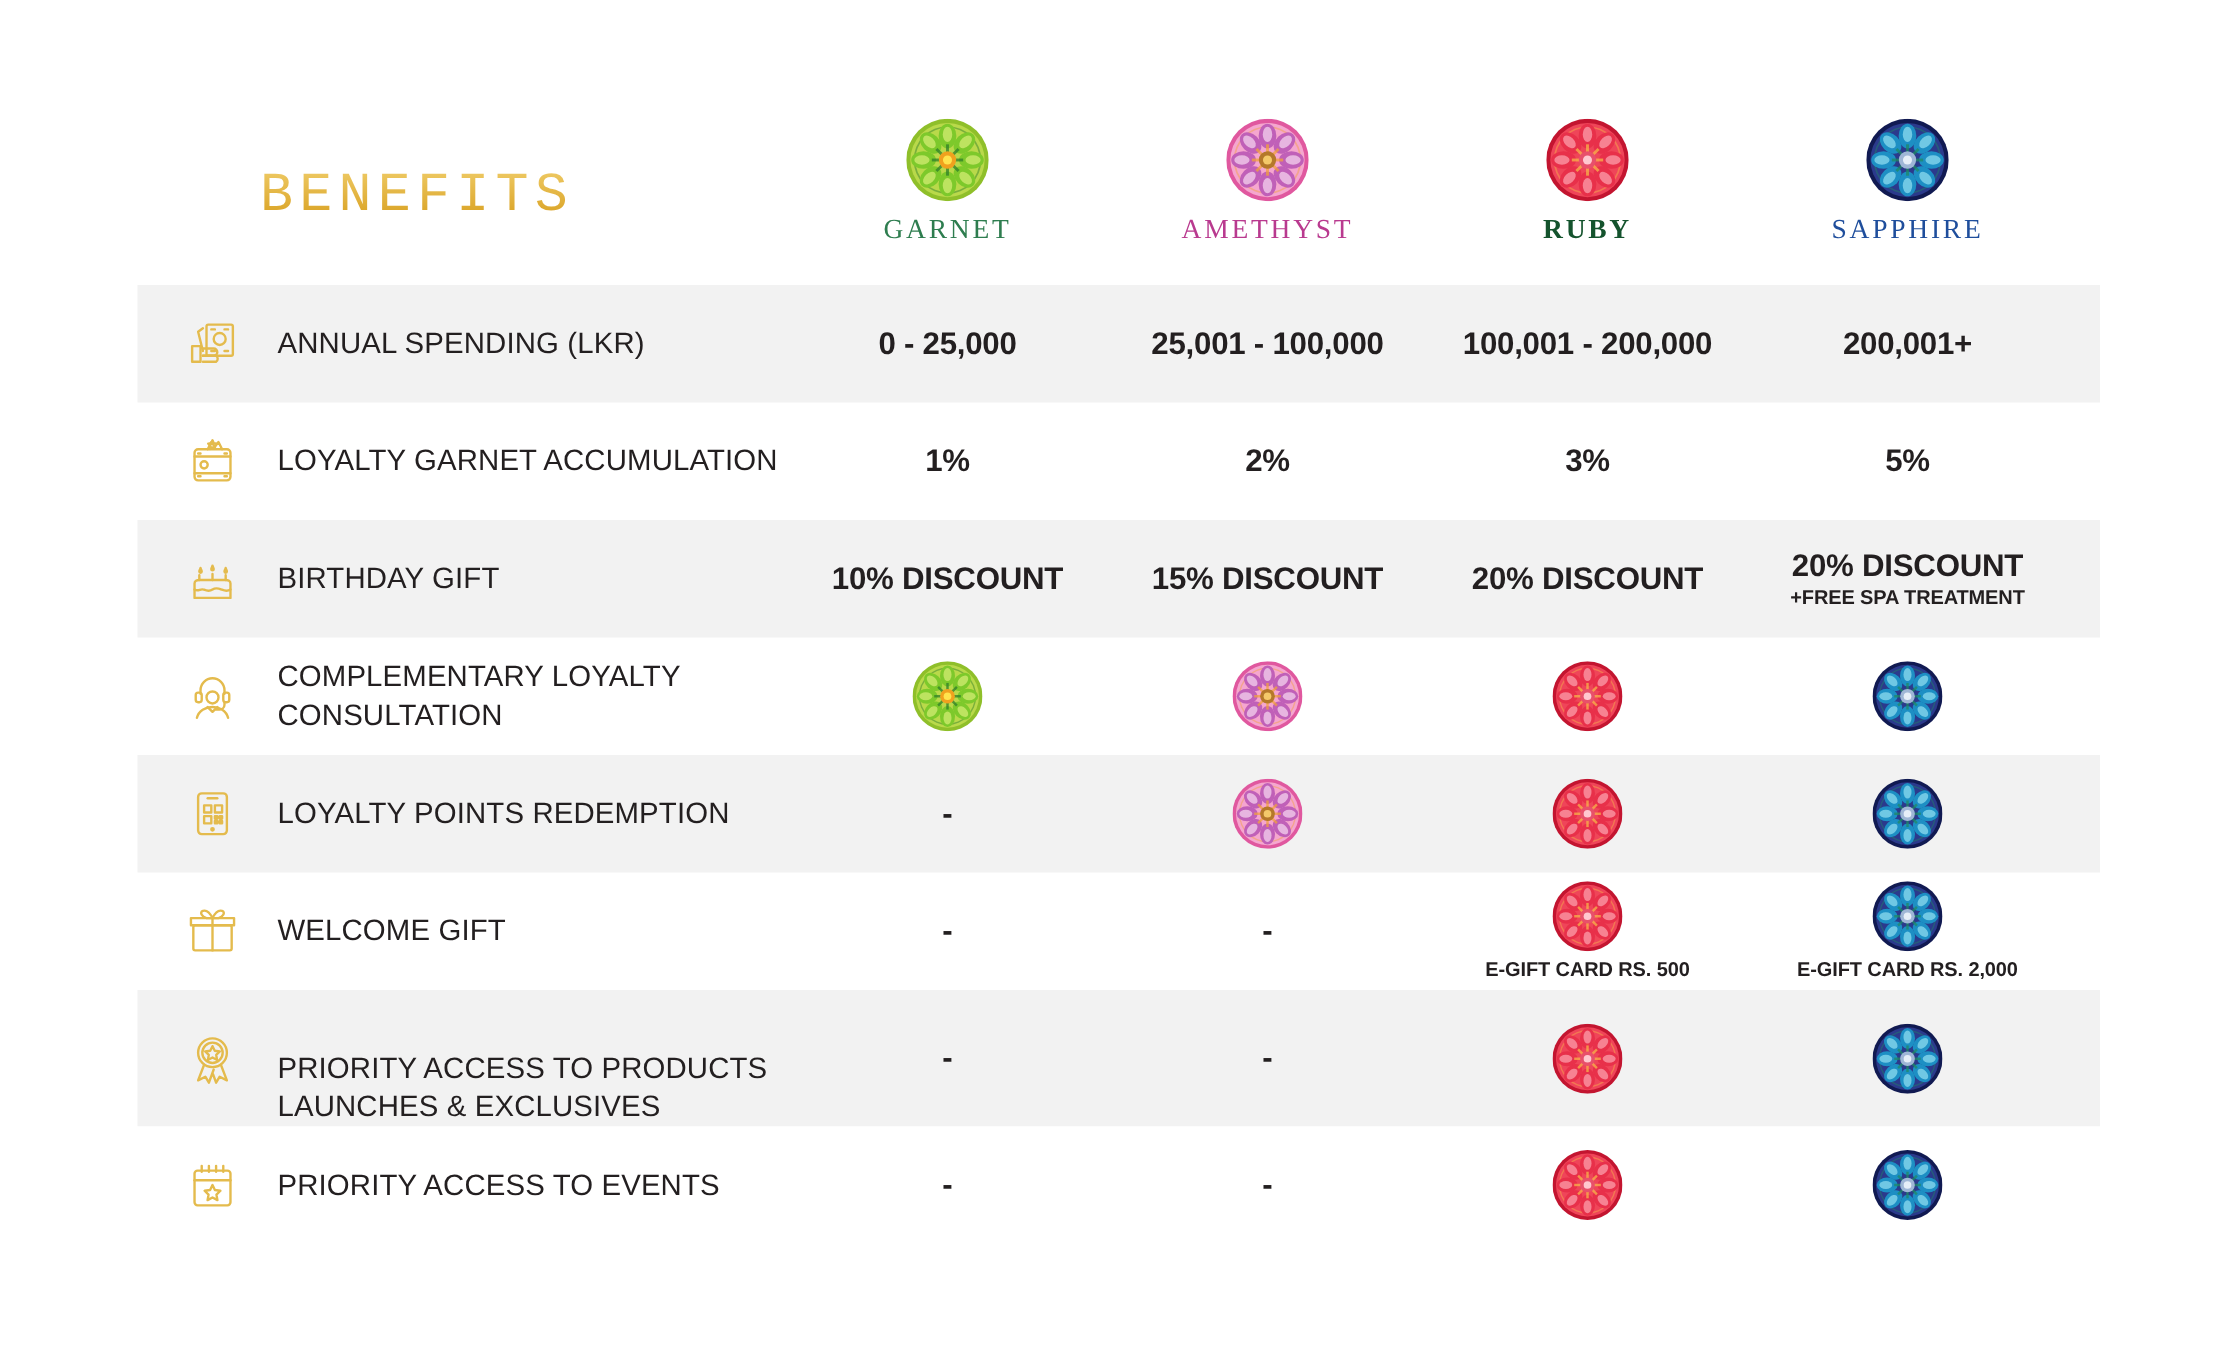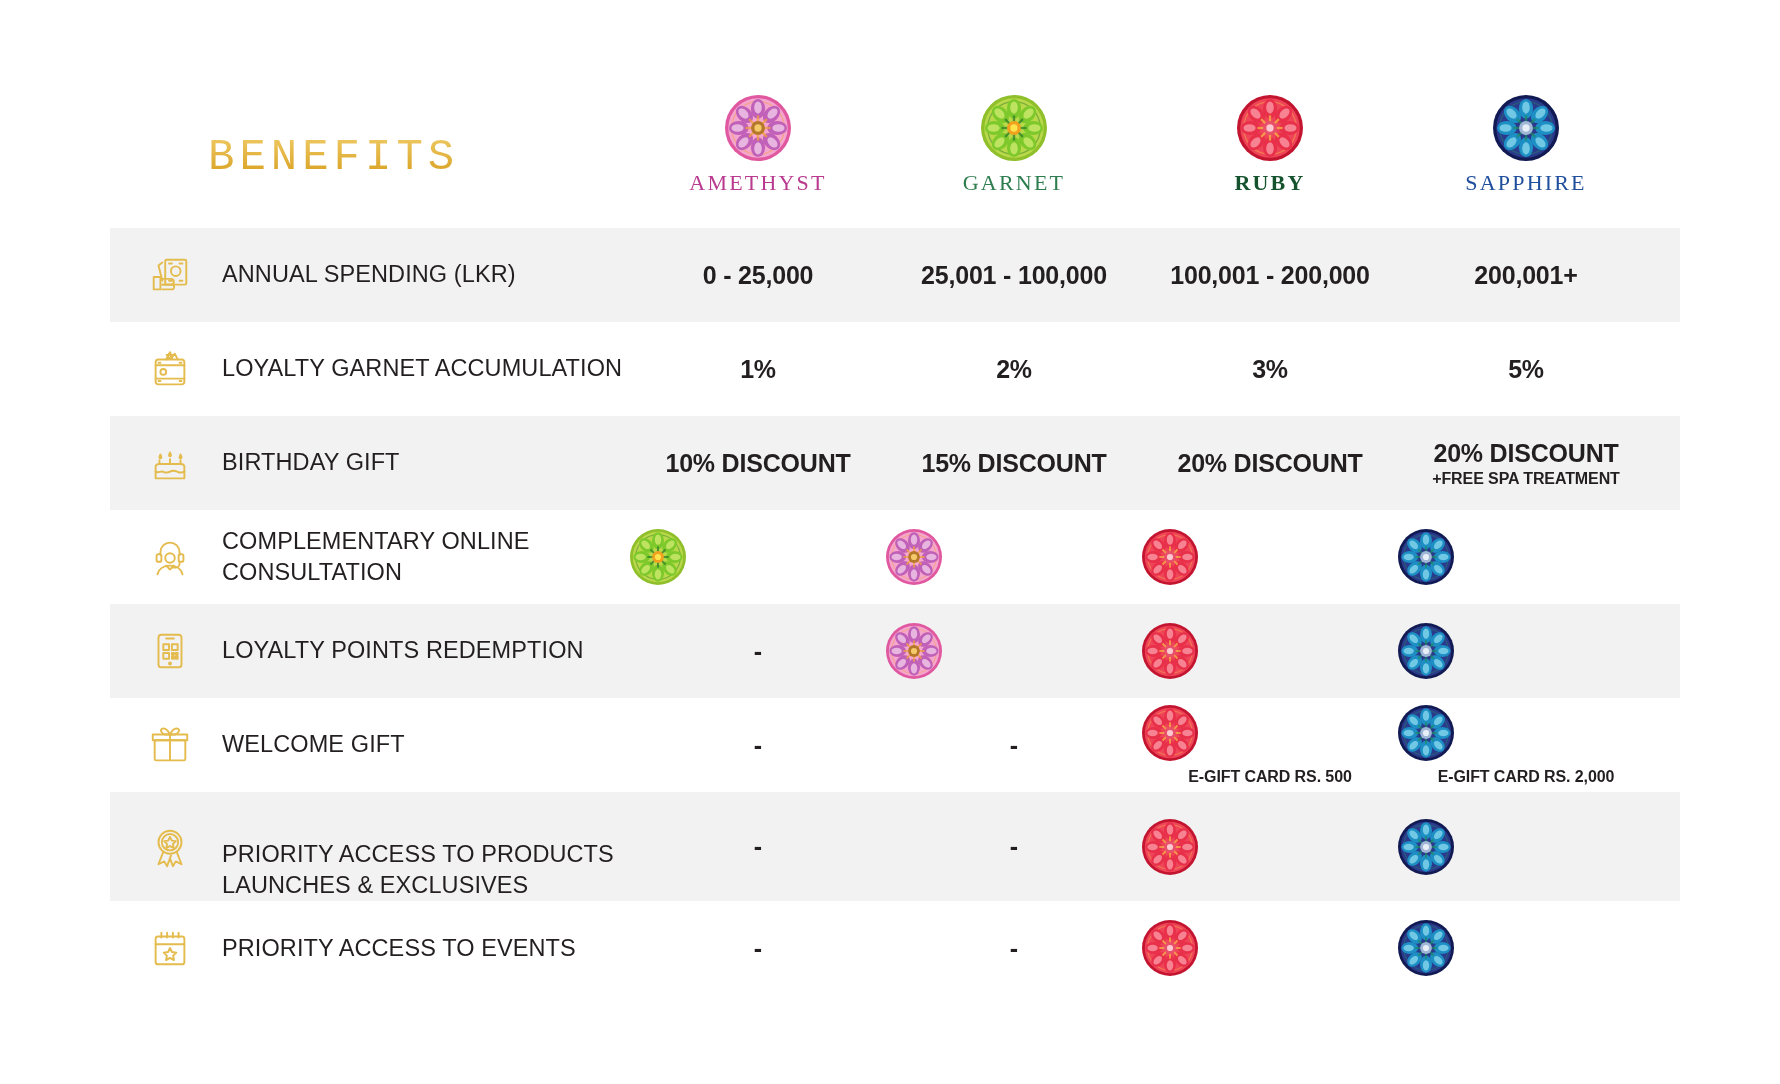--- a/index.html
+++ b/index.html
@@ -67,21 +67,21 @@
   }
   .row-label {
     font-size: 23.5px;
     color: #231f20;
     line-height: 1.32;
     letter-spacing: 0.1px;
   }
   .val-cell {
     width: 256px;
     display: flex; flex-direction: column;
-    justify-content: center;
+    align-items: center; justify-content: center;
     text-align: center;
   }
   .val-text {
     font-size: 25px; font-weight: bold; color: #231f20;
     letter-spacing: -0.2px; white-space: nowrap;
   }
   .val-sub {
     font-size: 16px; font-weight: bold; color: #231f20;
     margin-top: 2px; white-space: nowrap; letter-spacing: -0.1px;
   }
@@ -95,20 +95,73 @@
 <body>
 
 <div class="page">
 
   <div class="header-row">
     <div class="benefits-title">BENEFITS</div>
     <div id="tier-heads" style="display:flex;">
         <div class="tier-head">
           <span>
             <svg class="gem" width="66" height="66" viewBox="0 0 66 66">
+    <circle cx="33" cy="33" r="33" fill="#8fbf2a"></circle>
+    <circle cx="33" cy="33" r="29.7" fill="#b9d94a"></circle>
+    <circle cx="33" cy="33" r="27.06" fill="#2f7d2a" opacity="0.45"></circle>
+    <circle cx="33" cy="33" r="25.740000000000002" fill="#b9d94a"></circle>
+    <g transform="rotate(0 33 33)">
+      <ellipse cx="33" cy="13.86" rx="7.095" ry="9.9" fill="#7dc92b"></ellipse>
+      <ellipse cx="33" cy="12.540000000000001" rx="3.7950000000000004" ry="6.1049999999999995" fill="#c8e86a" opacity="0.85"></ellipse>
+      <rect x="31.845" y="20.46" width="2.31" height="8.58" fill="#2f7d2a" opacity="0.75"></rect>
+    </g>
+              <g transform="rotate(45 33 33)">
+      <ellipse cx="33" cy="13.86" rx="7.095" ry="9.9" fill="#7dc92b"></ellipse>
+      <ellipse cx="33" cy="12.540000000000001" rx="3.7950000000000004" ry="6.1049999999999995" fill="#c8e86a" opacity="0.85"></ellipse>
+      <rect x="31.845" y="20.46" width="2.31" height="8.58" fill="#2f7d2a" opacity="0.75"></rect>
+    </g>
+              <g transform="rotate(90 33 33)">
+      <ellipse cx="33" cy="13.86" rx="7.095" ry="9.9" fill="#7dc92b"></ellipse>
+      <ellipse cx="33" cy="12.540000000000001" rx="3.7950000000000004" ry="6.1049999999999995" fill="#c8e86a" opacity="0.85"></ellipse>
+      <rect x="31.845" y="20.46" width="2.31" height="8.58" fill="#2f7d2a" opacity="0.75"></rect>
+    </g>
+              <g transform="rotate(135 33 33)">
+      <ellipse cx="33" cy="13.86" rx="7.095" ry="9.9" fill="#7dc92b"></ellipse>
+      <ellipse cx="33" cy="12.540000000000001" rx="3.7950000000000004" ry="6.1049999999999995" fill="#c8e86a" opacity="0.85"></ellipse>
+      <rect x="31.845" y="20.46" width="2.31" height="8.58" fill="#2f7d2a" opacity="0.75"></rect>
+    </g>
+              <g transform="rotate(180 33 33)">
+      <ellipse cx="33" cy="13.86" rx="7.095" ry="9.9" fill="#7dc92b"></ellipse>
+      <ellipse cx="33" cy="12.540000000000001" rx="3.7950000000000004" ry="6.1049999999999995" fill="#c8e86a" opacity="0.85"></ellipse>
+      <rect x="31.845" y="20.46" width="2.31" height="8.58" fill="#2f7d2a" opacity="0.75"></rect>
+    </g>
+              <g transform="rotate(225 33 33)">
+      <ellipse cx="33" cy="13.86" rx="7.095" ry="9.9" fill="#7dc92b"></ellipse>
+      <ellipse cx="33" cy="12.540000000000001" rx="3.7950000000000004" ry="6.1049999999999995" fill="#c8e86a" opacity="0.85"></ellipse>
+      <rect x="31.845" y="20.46" width="2.31" height="8.58" fill="#2f7d2a" opacity="0.75"></rect>
+    </g>
+              <g transform="rotate(270 33 33)">
+      <ellipse cx="33" cy="13.86" rx="7.095" ry="9.9" fill="#7dc92b"></ellipse>
+      <ellipse cx="33" cy="12.540000000000001" rx="3.7950000000000004" ry="6.1049999999999995" fill="#c8e86a" opacity="0.85"></ellipse>
+      <rect x="31.845" y="20.46" width="2.31" height="8.58" fill="#2f7d2a" opacity="0.75"></rect>
+    </g>
+              <g transform="rotate(315 33 33)">
+      <ellipse cx="33" cy="13.86" rx="7.095" ry="9.9" fill="#7dc92b"></ellipse>
+      <ellipse cx="33" cy="12.540000000000001" rx="3.7950000000000004" ry="6.1049999999999995" fill="#c8e86a" opacity="0.85"></ellipse>
+      <rect x="31.845" y="20.46" width="2.31" height="8.58" fill="#2f7d2a" opacity="0.75"></rect>
+    </g>
+    <circle cx="33" cy="33" r="6.93" fill="#f0a11e"></circle>
+    <circle cx="33" cy="33" r="3.63" fill="#ffe34d"></circle>
+  </svg>
+          </span>
+          <div class="tier-name" style="color: rgb(46, 125, 79);">GARNET</div>
+        </div>
+        <div class="tier-head">
+          <span>
+            <svg class="gem" width="66" height="66" viewBox="0 0 66 66">
     <circle cx="33" cy="33" r="33" fill="#e0589f"></circle>
     <circle cx="33" cy="33" r="29.7" fill="#f5a6cf"></circle>
     <circle cx="33" cy="33" r="27.06" fill="#f2a23c" opacity="0.45"></circle>
     <circle cx="33" cy="33" r="25.740000000000002" fill="#f5a6cf"></circle>
     <g transform="rotate(0 33 33)">
       <ellipse cx="33" cy="13.86" rx="7.095" ry="9.9" fill="#c060b8"></ellipse>
       <ellipse cx="33" cy="12.540000000000001" rx="3.7950000000000004" ry="6.1049999999999995" fill="#edc4e6" opacity="0.85"></ellipse>
       <rect x="31.845" y="20.46" width="2.31" height="8.58" fill="#f2a23c" opacity="0.75"></rect>
     </g>
               <g transform="rotate(45 33 33)">
@@ -144,73 +197,20 @@
               <g transform="rotate(315 33 33)">
       <ellipse cx="33" cy="13.86" rx="7.095" ry="9.9" fill="#c060b8"></ellipse>
       <ellipse cx="33" cy="12.540000000000001" rx="3.7950000000000004" ry="6.1049999999999995" fill="#edc4e6" opacity="0.85"></ellipse>
       <rect x="31.845" y="20.46" width="2.31" height="8.58" fill="#f2a23c" opacity="0.75"></rect>
     </g>
     <circle cx="33" cy="33" r="6.93" fill="#b5782a"></circle>
     <circle cx="33" cy="33" r="3.63" fill="#f4c96a"></circle>
   </svg>
           </span>
           <div class="tier-name" style="color: rgb(185, 58, 143);">AMETHYST</div>
-        </div>
-        <div class="tier-head">
-          <span>
-            <svg class="gem" width="66" height="66" viewBox="0 0 66 66">
-    <circle cx="33" cy="33" r="33" fill="#8fbf2a"></circle>
-    <circle cx="33" cy="33" r="29.7" fill="#b9d94a"></circle>
-    <circle cx="33" cy="33" r="27.06" fill="#2f7d2a" opacity="0.45"></circle>
-    <circle cx="33" cy="33" r="25.740000000000002" fill="#b9d94a"></circle>
-    <g transform="rotate(0 33 33)">
-      <ellipse cx="33" cy="13.86" rx="7.095" ry="9.9" fill="#7dc92b"></ellipse>
-      <ellipse cx="33" cy="12.540000000000001" rx="3.7950000000000004" ry="6.1049999999999995" fill="#c8e86a" opacity="0.85"></ellipse>
-      <rect x="31.845" y="20.46" width="2.31" height="8.58" fill="#2f7d2a" opacity="0.75"></rect>
-    </g>
-              <g transform="rotate(45 33 33)">
-      <ellipse cx="33" cy="13.86" rx="7.095" ry="9.9" fill="#7dc92b"></ellipse>
-      <ellipse cx="33" cy="12.540000000000001" rx="3.7950000000000004" ry="6.1049999999999995" fill="#c8e86a" opacity="0.85"></ellipse>
-      <rect x="31.845" y="20.46" width="2.31" height="8.58" fill="#2f7d2a" opacity="0.75"></rect>
-    </g>
-              <g transform="rotate(90 33 33)">
-      <ellipse cx="33" cy="13.86" rx="7.095" ry="9.9" fill="#7dc92b"></ellipse>
-      <ellipse cx="33" cy="12.540000000000001" rx="3.7950000000000004" ry="6.1049999999999995" fill="#c8e86a" opacity="0.85"></ellipse>
-      <rect x="31.845" y="20.46" width="2.31" height="8.58" fill="#2f7d2a" opacity="0.75"></rect>
-    </g>
-              <g transform="rotate(135 33 33)">
-      <ellipse cx="33" cy="13.86" rx="7.095" ry="9.9" fill="#7dc92b"></ellipse>
-      <ellipse cx="33" cy="12.540000000000001" rx="3.7950000000000004" ry="6.1049999999999995" fill="#c8e86a" opacity="0.85"></ellipse>
-      <rect x="31.845" y="20.46" width="2.31" height="8.58" fill="#2f7d2a" opacity="0.75"></rect>
-    </g>
-              <g transform="rotate(180 33 33)">
-      <ellipse cx="33" cy="13.86" rx="7.095" ry="9.9" fill="#7dc92b"></ellipse>
-      <ellipse cx="33" cy="12.540000000000001" rx="3.7950000000000004" ry="6.1049999999999995" fill="#c8e86a" opacity="0.85"></ellipse>
-      <rect x="31.845" y="20.46" width="2.31" height="8.58" fill="#2f7d2a" opacity="0.75"></rect>
-    </g>
-              <g transform="rotate(225 33 33)">
-      <ellipse cx="33" cy="13.86" rx="7.095" ry="9.9" fill="#7dc92b"></ellipse>
-      <ellipse cx="33" cy="12.540000000000001" rx="3.7950000000000004" ry="6.1049999999999995" fill="#c8e86a" opacity="0.85"></ellipse>
-      <rect x="31.845" y="20.46" width="2.31" height="8.58" fill="#2f7d2a" opacity="0.75"></rect>
-    </g>
-              <g transform="rotate(270 33 33)">
-      <ellipse cx="33" cy="13.86" rx="7.095" ry="9.9" fill="#7dc92b"></ellipse>
-      <ellipse cx="33" cy="12.540000000000001" rx="3.7950000000000004" ry="6.1049999999999995" fill="#c8e86a" opacity="0.85"></ellipse>
-      <rect x="31.845" y="20.46" width="2.31" height="8.58" fill="#2f7d2a" opacity="0.75"></rect>
-    </g>
-              <g transform="rotate(315 33 33)">
-      <ellipse cx="33" cy="13.86" rx="7.095" ry="9.9" fill="#7dc92b"></ellipse>
-      <ellipse cx="33" cy="12.540000000000001" rx="3.7950000000000004" ry="6.1049999999999995" fill="#c8e86a" opacity="0.85"></ellipse>
-      <rect x="31.845" y="20.46" width="2.31" height="8.58" fill="#2f7d2a" opacity="0.75"></rect>
-    </g>
-    <circle cx="33" cy="33" r="6.93" fill="#f0a11e"></circle>
-    <circle cx="33" cy="33" r="3.63" fill="#ffe34d"></circle>
-  </svg>
-          </span>
-          <div class="tier-name" style="color: rgb(46, 125, 79);">GARNET</div>
         </div>
         <div class="tier-head">
           <span>
             <svg class="gem" width="66" height="66" viewBox="0 0 66 66">
     <circle cx="33" cy="33" r="33" fill="#c31530"></circle>
     <circle cx="33" cy="33" r="29.7" fill="#ef4559"></circle>
     <circle cx="33" cy="33" r="27.06" fill="#f7b64a" opacity="0.45"></circle>
     <circle cx="33" cy="33" r="25.740000000000002" fill="#ef4559"></circle>
     <g transform="rotate(0 33 33)">
       <ellipse cx="33" cy="13.86" rx="7.095" ry="9.9" fill="#e8304a"></ellipse>
@@ -402,21 +402,21 @@
             <svg width="46" height="46" viewBox="0 0 48 48" fill="none" stroke="#e4bb4d" stroke-width="2" stroke-linecap="round" stroke-linejoin="round">
               <path d="M14 22v-3a10 10 0 0120 0v3"></path>
      <rect x="10" y="21" width="5" height="8" rx="2"></rect>
               <rect x="33" y="21" width="5" height="8" rx="2"></rect>
      <path d="M34 29v2a4 4 0 01-4 4h-3"></path>
               <circle cx="24" cy="25" r="5"></circle>
      <path d="M11 42c1.5-6 7-9 13-9s11.5 3 13 9"></path>
               <path d="M20 33l4 4 4-4"></path>
             </svg>
           </span>
-          <div class="row-label" style="white-space: pre-line;">COMPLEMENTARY ONLINE
+          <div class="row-label" style="white-space: pre-line;">COMPLEMENTARY LOYALTY
 CONSULTATION</div>
         </div>
         <div class="val-cell">
           <span>
             <svg class="gem" width="56" height="56" viewBox="0 0 56 56">
     <circle cx="28" cy="28" r="28" fill="#8fbf2a"></circle>
     <circle cx="28" cy="28" r="25.2" fill="#b9d94a"></circle>
     <circle cx="28" cy="28" r="22.959999999999997" fill="#2f7d2a" opacity="0.45"></circle>
     <circle cx="28" cy="28" r="21.84" fill="#b9d94a"></circle>
     <g transform="rotate(0 28 28)">

